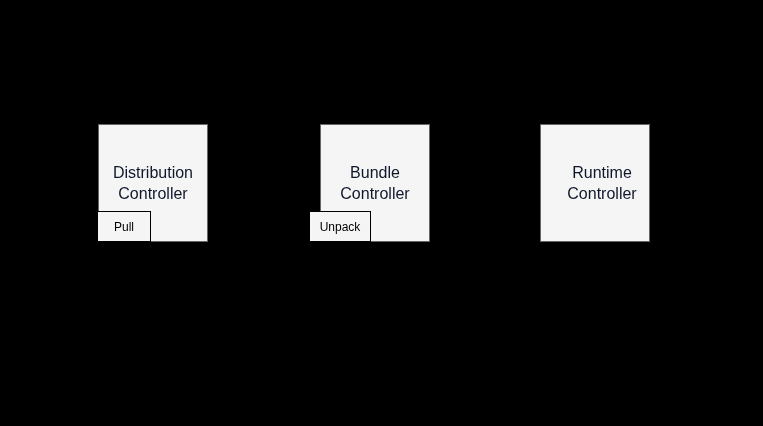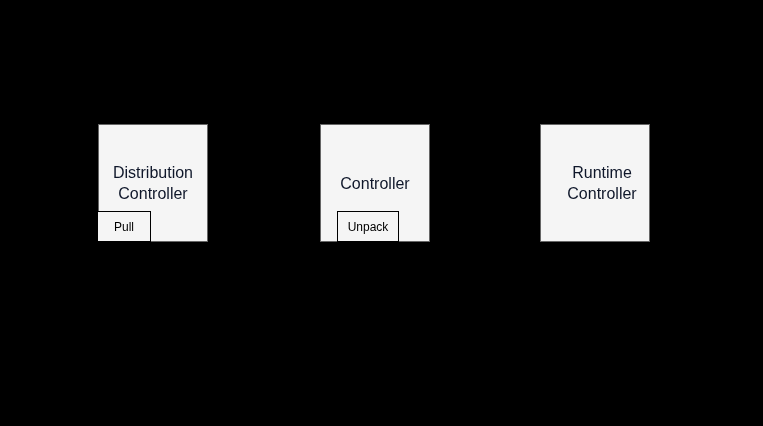--- a/index.html
+++ b/index.html
@@ -40,36 +40,37 @@
     justify-content: center;
     color: #000000;
     font-size: 12px;
     z-index: 2;
     text-align: center;
   }
   #node-distribution { left: 98px; }
   #node-bundle       { left: 320px; }
   #node-runtime      { left: 540px; padding-left: 14px; }
   #badge-pull        { left: 97px;  width: 54px; }
-  #badge-unpack      { left: 337px; width: 62px; }
+  #badge-unpack      { left: 309px; width: 62px; }
 </style>
 </head>
 <body>
 
 <div class="node" id="node-distribution">
   <div class="label">
     <span>Distribution</span>
     <span>Controller</span>
   </div>
 </div>
 
 <div class="badge" id="badge-pull">Pull</div>
 
 <div class="node" id="node-bundle">
   <div class="label">
+    <span>Bundle</span>
     <span>Controller</span>
   </div>
 </div>
 
 <div class="badge" id="badge-unpack">Unpack</div>
 
 <div class="node" id="node-runtime">
   <div class="label">
     <span>Runtime</span>
     <span>Controller</span>

